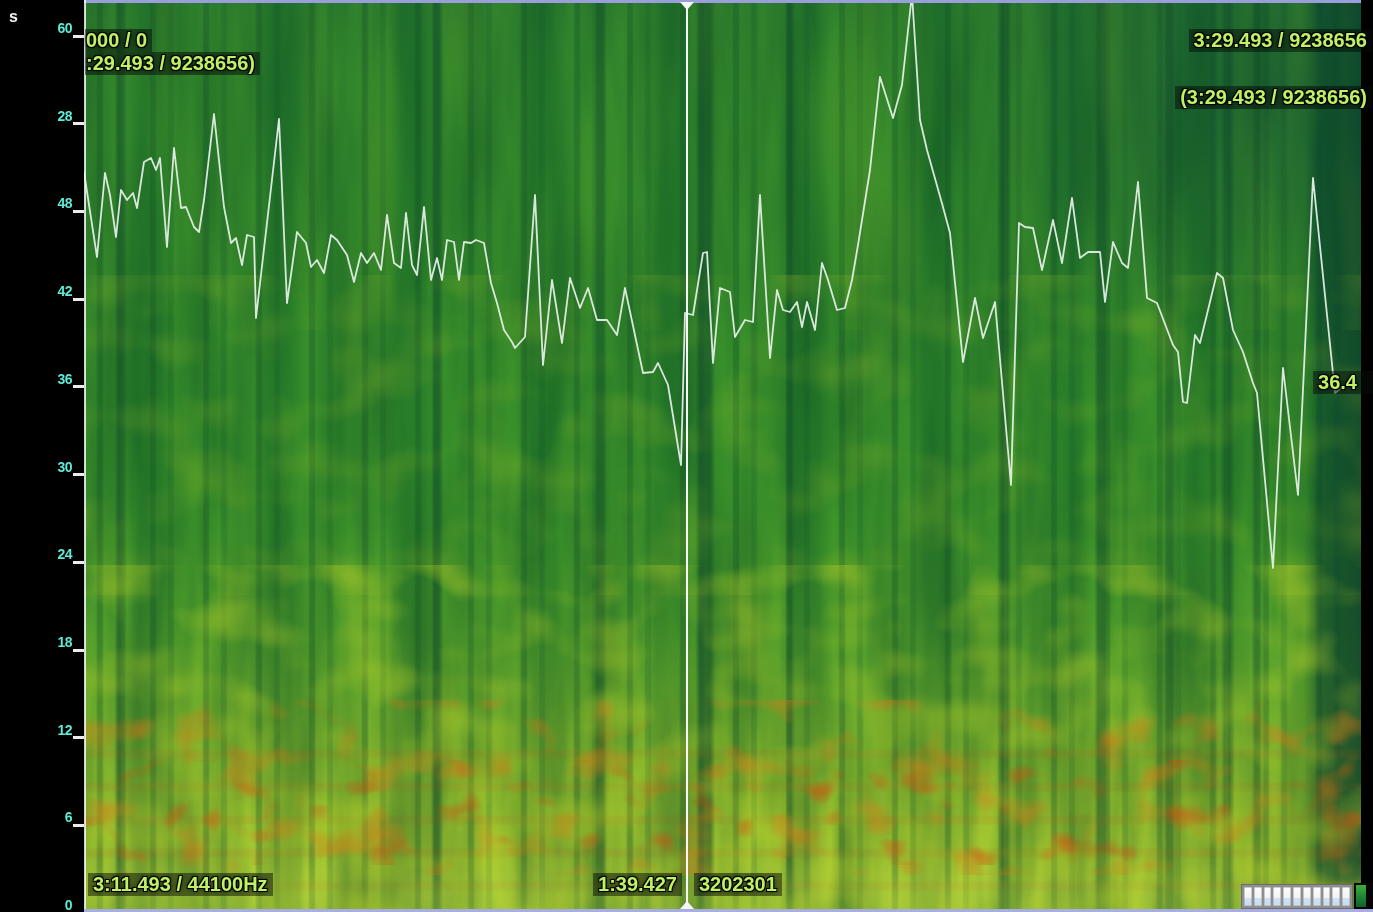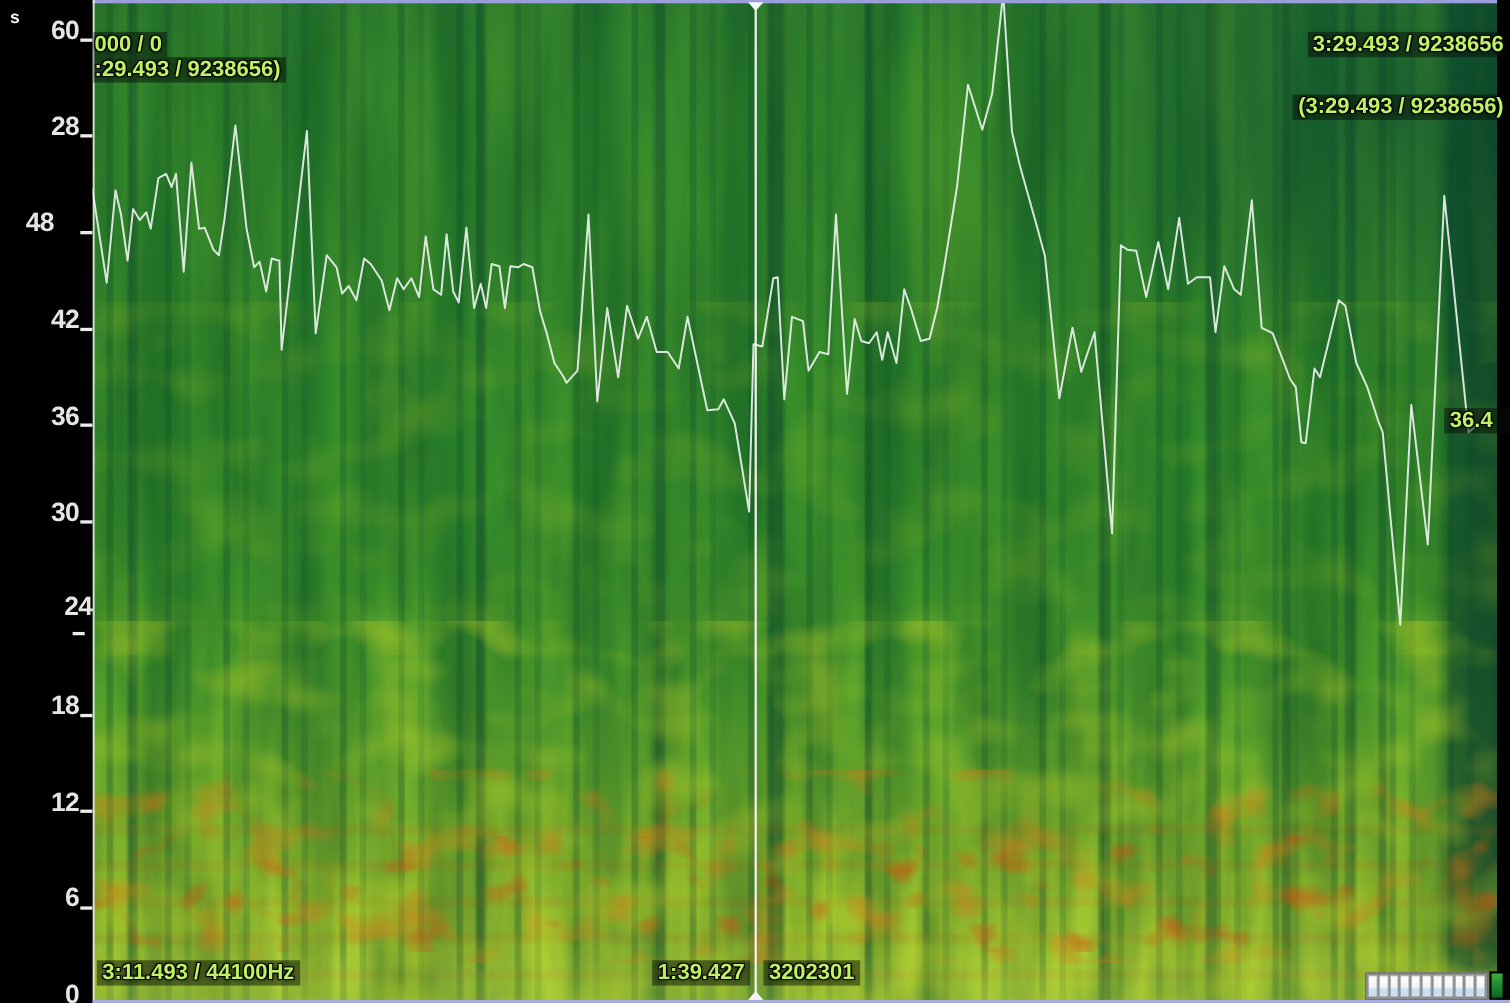--- a/index.html
+++ b/index.html
@@ -3,21 +3,21 @@
 <meta charset="utf-8">
 <style>
   html,body{margin:0;padding:0;background:#000;}
   #app{position:relative;width:1373px;height:912px;background:#000;overflow:hidden;
        font-family:"Liberation Sans",sans-serif;}
 
   
   #ruler{position:absolute;left:0;top:0;width:84px;height:912px;background:#000;z-index:6;}
   .unit-label{position:absolute;left:9px;top:8px;color:#f5f5f5;font-size:16px;font-weight:bold;}
   .tick{position:absolute;right:0;transform:translateY(-50%);display:flex;align-items:center;}
-  .tick-num{color:#e5e5e5;font-size:24px;font-weight:bold;letter-spacing:-0.5px;text-align:right;}
+  .tick-num{color:#5eead4;font-size:14px;font-weight:bold;letter-spacing:-0.5px;text-align:right;}
   .tick-dash{width:11px;height:3px;background:#ececec;margin-left:1px;transform:translateY(8px);}
 
   
   #spec{position:absolute;left:85px;top:0;width:1276px;height:912px;overflow:hidden;
     background:
       
       linear-gradient(180deg, rgba(190,214,62,0) 0%, rgba(190,214,62,0.38) 70%, rgba(176,206,62,0.45) 100%) left bottom / 100% 55px no-repeat,
       
       repeating-linear-gradient(180deg, rgba(205,92,24,0) 0px, rgba(205,92,24,0) 21px, rgba(205,92,24,0.12) 24px, rgba(205,92,24,0.12) 30px, rgba(205,92,24,0) 33px) left bottom / 100% 185px no-repeat,
       
@@ -124,37 +124,37 @@
   <div id="ruler">
     <span class="unit-label">s</span>
   <div class="tick" style="top: 28px;">
         <span class="tick-num">60</span>
         <span class="tick-dash"></span>
       </div>
       <div class="tick" style="top: 115.72px;">
         <span class="tick-num">28</span>
         <span class="tick-dash"></span>
       </div>
-      <div class="tick" style="top: 203.44px; gap: 23px;">
+      <div class="tick" style="top: 203.44px;">
         <span class="tick-num">48</span>
         <span class="tick-dash"></span>
       </div>
       <div class="tick" style="top: 291.16px;">
         <span class="tick-num">42</span>
         <span class="tick-dash"></span>
       </div>
       <div class="tick" style="top: 378.88px;">
         <span class="tick-num">36</span>
         <span class="tick-dash"></span>
       </div>
       <div class="tick" style="top: 466.6px;">
         <span class="tick-num">30</span>
         <span class="tick-dash"></span>
       </div>
-      <div class="tick" style="top: 554.32px; flex-direction: column;">
+      <div class="tick" style="top: 554.32px;">
         <span class="tick-num">24</span>
         <span class="tick-dash"></span>
       </div>
       <div class="tick" style="top: 642.04px;">
         <span class="tick-num">18</span>
         <span class="tick-dash"></span>
       </div>
       <div class="tick" style="top: 729.76px;">
         <span class="tick-num">12</span>
         <span class="tick-dash"></span>

